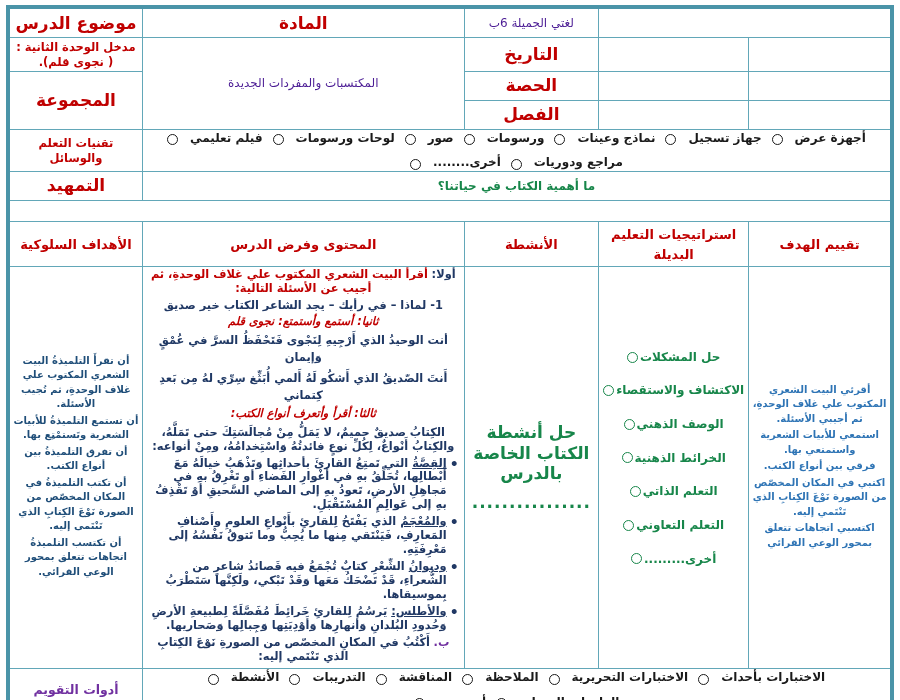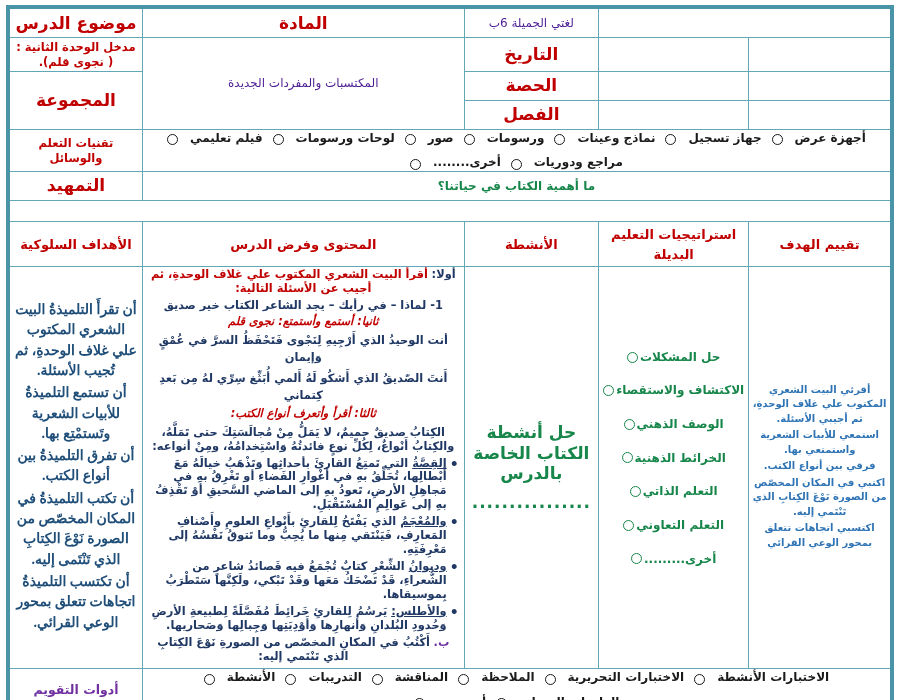--- a/index.html
+++ b/index.html
@@ -89,24 +89,23 @@
   .opt-dark  { color: #1a1a1a; font-weight: bold; }
 
   
   .body-row td { vertical-align: top; margin-top: 40px; }
 
   .cell-pad { padding: 5px 5px; }
 
   .goals {
     color: #1f4e79;
     font-weight: bold;
-    font-size: 14px;
+    font-size: 10px;
     line-height: 1.45;
     text-align: center;
-    font-family: Liberation Serif, serif;
   }
   .goals p { margin: 0 0 2px 0; }
 
   .assess {
     color: #2e74b5;
     font-weight: bold;
     font-size: 10px;
     line-height: 1.45;
     text-align: center;
   }
@@ -408,21 +407,21 @@
               <p>أن تكتسب التلميذةُ اتجاهات تتعلق بمحور الوعي القرائي.</p>
             </div>
     </td>
   </tr>
 
   <tr class="foot-row">
     <td colspan="4">
       <div class="optline" id="tools-options">
               <span class="opt opt-dark">
                 <span class="ring"></span>
-                <span>الاختبارات الأنشطة</span>
+                <span>الاختبارات بأحداث</span>
               </span>
               <span class="opt opt-dark">
                 <span class="ring"></span>
                 <span>الاختبارات التحريرية</span>
               </span>
               <span class="opt opt-dark">
                 <span class="ring"></span>
                 <span>الملاحظة</span>
               </span>
               <span class="opt opt-dark">

